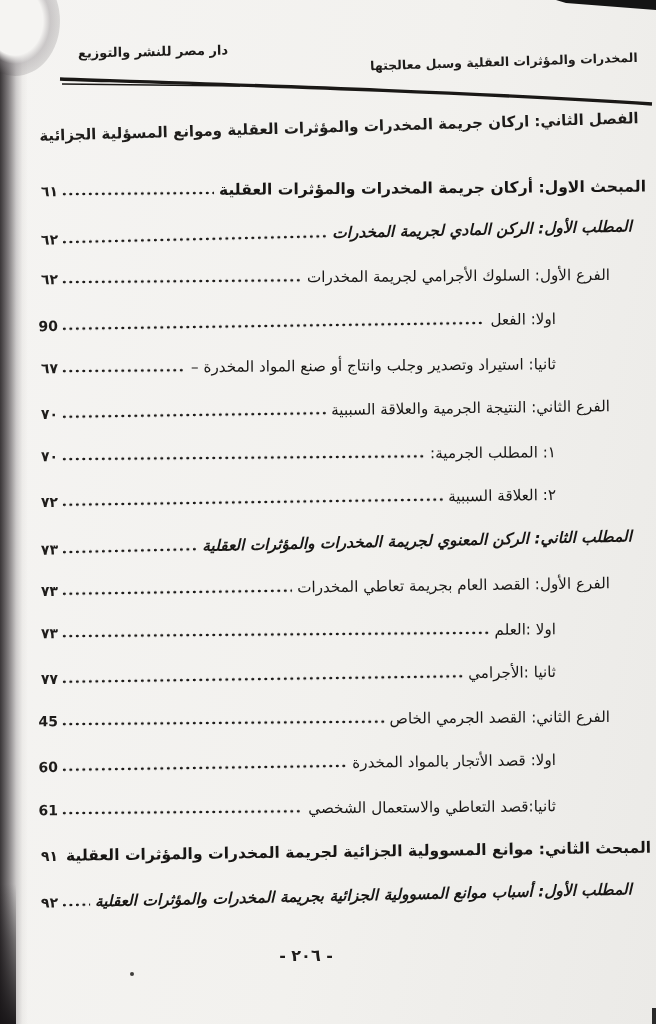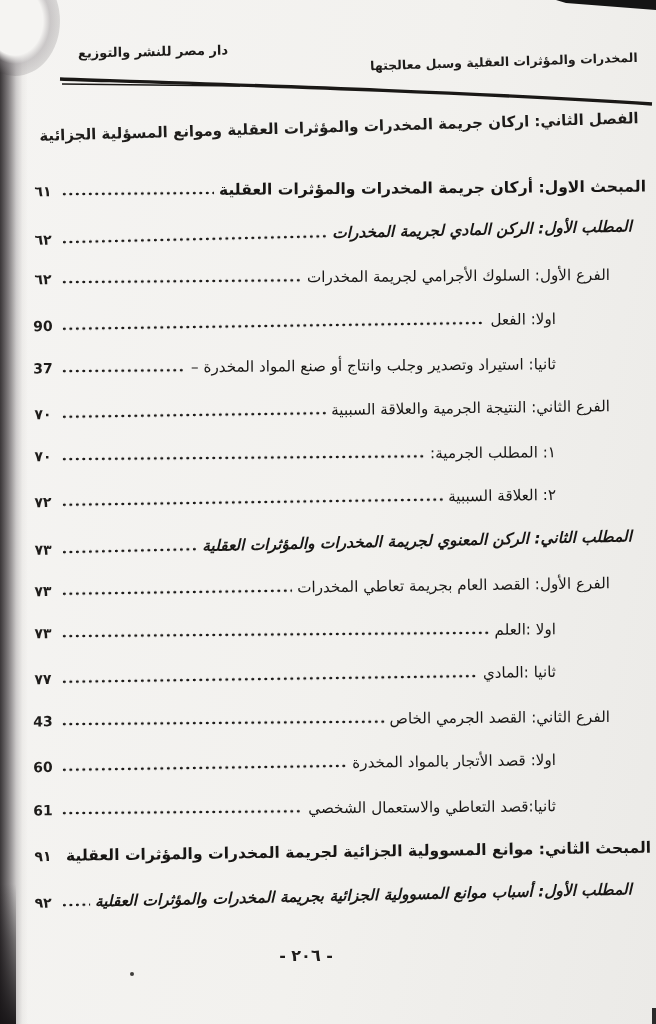--- a/index.html
+++ b/index.html
@@ -57,21 +57,21 @@
     position:absolute;top:167px;left:24px;right:8px;
   }
   .toc-row{
     height:44.2px;display:flex;align-items:center;direction:ltr;
     transform:rotate(-.45deg);
   }
   .toc-row:nth-child(even){transform:rotate(-.8deg);}
   .toc-row.em-italic{transform:rotate(-1.3deg);}
   .page-num{
     flex:0 0 auto;min-width:30px;font-size:14px;font-weight:bold;direction:rtl;
-    text-align:center;padding-left:4px;
+    text-align:right;padding-left:4px;
   }
   .dots{
     flex:1 1 auto;height:8px;margin:6px 5px 0 3px;
     background-image:radial-gradient(circle,#1c1a18 1.25px,transparent 1.6px);
     background-size:6.5px 8px;background-repeat:repeat-x;background-position:left center;
   }
   .toc-title{
     flex:0 0 auto;direction:rtl;font-size:15.2px;white-space:nowrap;color:#181614;
   }
   .em-bold .toc-title{font-weight:bold;font-size:15.6px;}
@@ -121,21 +121,21 @@
     <span class="page-num">٦٢</span>
     <span class="dots"></span>
     <span class="toc-title">الفرع الأول: السلوك الأجرامي لجريمة المخدرات</span>
   </div>
     <div class="toc-row lv-4 em-normal">
     <span class="page-num">90</span>
     <span class="dots"></span>
     <span class="toc-title">اولا: الفعل</span>
   </div>
     <div class="toc-row lv-4 em-normal">
-    <span class="page-num">37</span>
+    <span class="page-num">٦٧</span>
     <span class="dots"></span>
     <span class="toc-title">ثانيا: استيراد وتصدير وجلب وانتاج أو صنع المواد المخدرة –</span>
   </div>
     <div class="toc-row lv-3 em-normal">
     <span class="page-num">٧٠</span>
     <span class="dots"></span>
     <span class="toc-title">الفرع الثاني: النتيجة الجرمية والعلاقة السببية</span>
   </div>
     <div class="toc-row lv-4 em-normal">
     <span class="page-num">٧٠</span>
@@ -158,24 +158,24 @@
     <span class="toc-title">الفرع الأول: القصد العام بجريمة تعاطي المخدرات</span>
   </div>
     <div class="toc-row lv-4 em-normal">
     <span class="page-num">٧٣</span>
     <span class="dots"></span>
     <span class="toc-title">اولا :العلم</span>
   </div>
     <div class="toc-row lv-4 em-normal">
     <span class="page-num">٧٧</span>
     <span class="dots"></span>
-    <span class="toc-title">ثانيا :المادي</span>
+    <span class="toc-title">ثانيا :الأجرامي</span>
   </div>
     <div class="toc-row lv-3 em-normal">
-    <span class="page-num">43</span>
+    <span class="page-num">45</span>
     <span class="dots"></span>
     <span class="toc-title">الفرع الثاني: القصد الجرمي الخاص</span>
   </div>
     <div class="toc-row lv-4 em-normal">
     <span class="page-num">60</span>
     <span class="dots"></span>
     <span class="toc-title">اولا: قصد الأتجار بالمواد المخدرة</span>
   </div>
     <div class="toc-row lv-4 em-normal">
     <span class="page-num">61</span>

